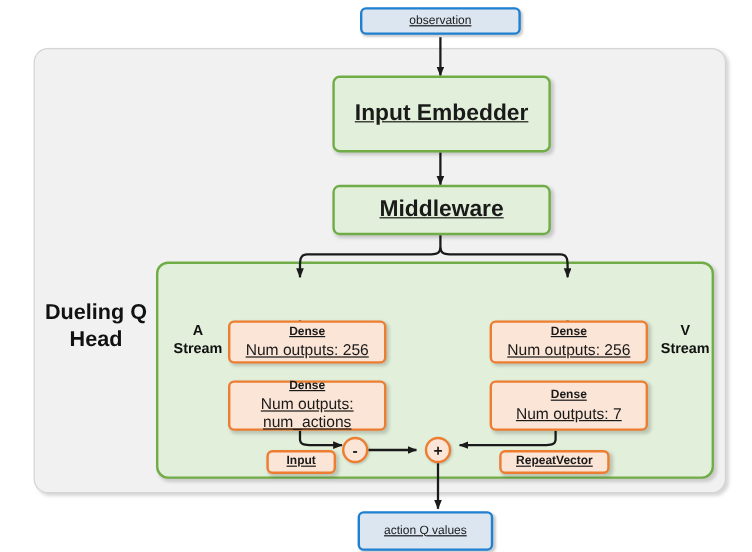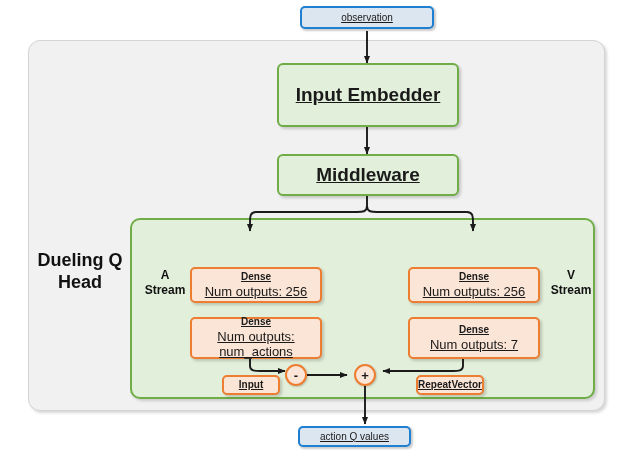--- a/index.html
+++ b/index.html
@@ -180,21 +180,21 @@
       <path d="M463,359 L463,366 C463,371 458,371 453,371 L383,371" marker-end="url(#ah)"></path>
 
       <path d="M365,386 L365,424" marker-end="url(#ah)"></path>
     </g>
   </svg>
 
   <div class="node io-box" style="left:300px; top:6px; width:134px; height:23px;">
     <span>observation</span>
   </div>
 
-  <div class="node io-box" style="left:298px; top:426px; width:113px; height:21px;">
+  <div class="node io-box" style="left:298px; top:426px; width:113px; height:33px;">
     <span>action Q values</span>
   </div>
 
   <div class="node green-box" style="left:277px; top:154px; width:182px; height:42px;">
     <span>Middleware</span>
   </div>
 
   <div class="node green-box" style="left:277px; top:63px; width:182px; height:64px;">
     <span>Input Embedder</span>
   </div>
@@ -230,21 +230,21 @@
   <div class="node orange-box" style="left:408px; top:231px; width:132px; height:36px;">
     <span class="title">Dense</span>
     <span class="sub">Num outputs: 256</span>
   </div>
 
   <div class="node orange-box" style="left:408px; top:281px; width:132px; height:42px;">
     <span class="title">Dense</span>
     <span class="sub">Num outputs: 7</span>
   </div>
 
-  <div class="node orange-box single" style="left:416px; top:339px; width:68px; height:20px;">
+  <div class="node orange-box single" style="left:416px; top:339px; width:92px; height:20px;">
     <span class="title">RepeatVector</span>
   </div>
 
   <div class="op-circle" style="left:285px; top:364px;">
     <span>-</span>
   </div>
 
   <div class="op-circle" style="left:354px; top:364px;">
     <span>+</span>
   </div>

